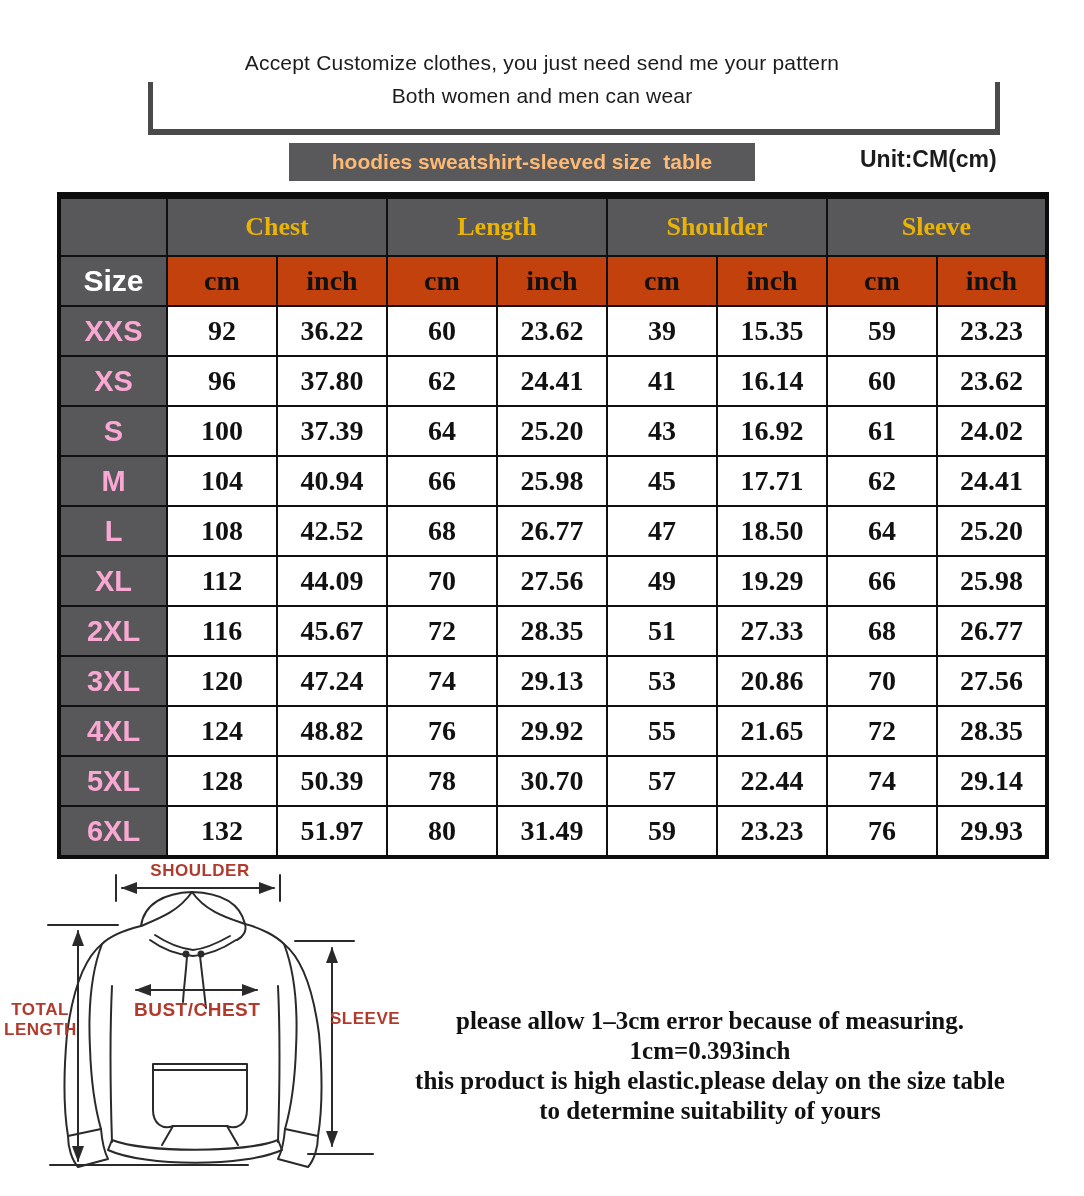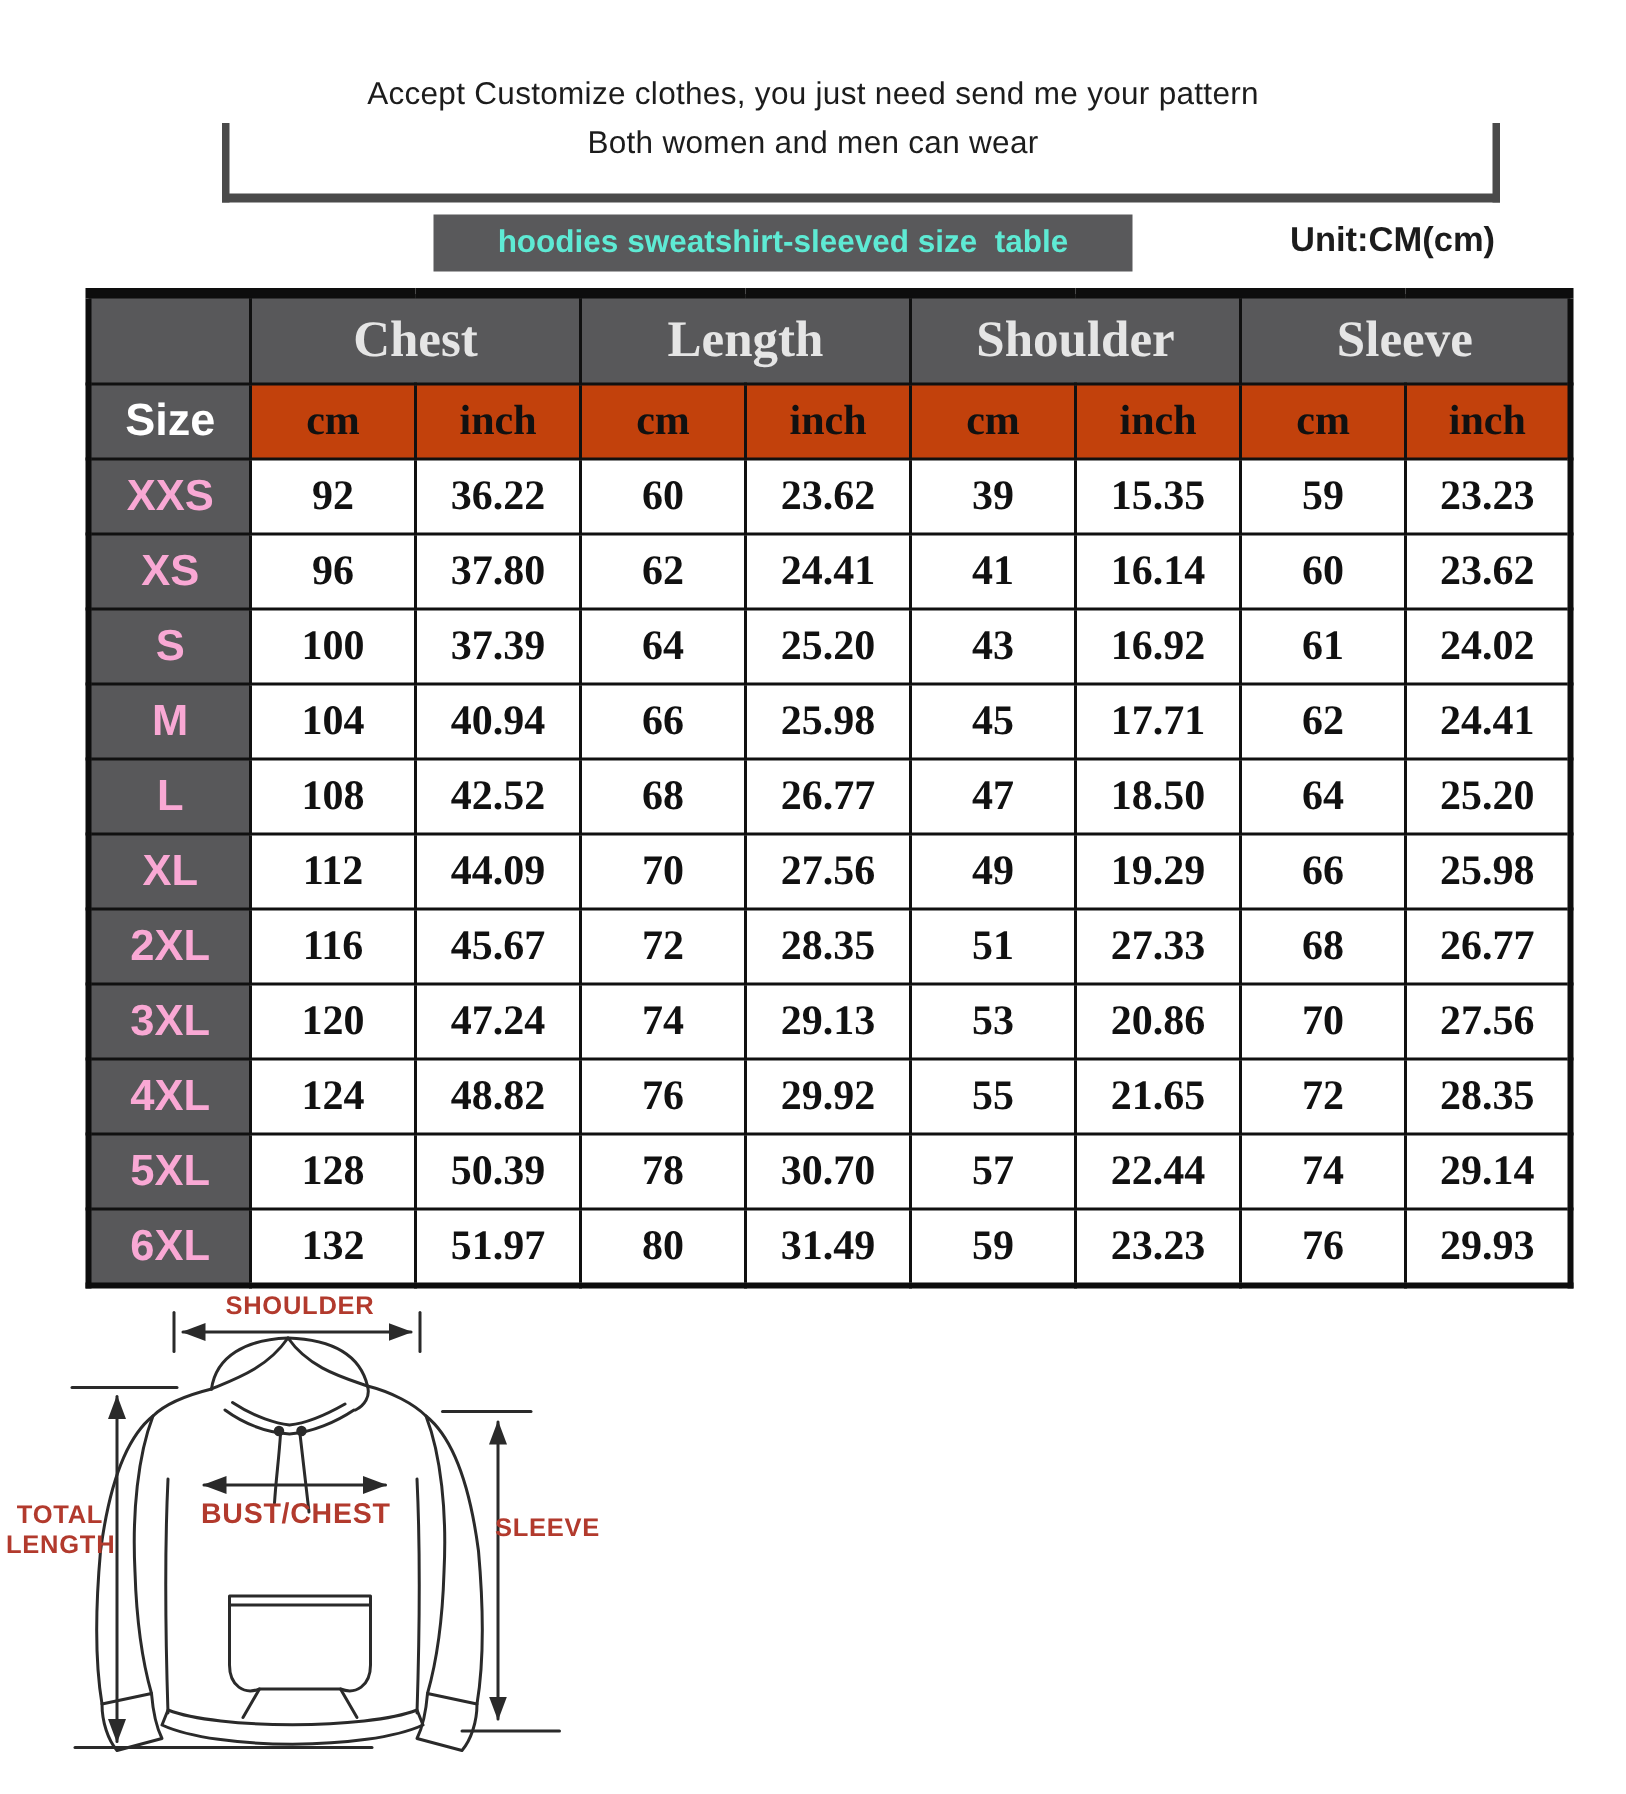--- a/index.html
+++ b/index.html
@@ -7,30 +7,30 @@
   .page{position:relative;width:1084px;height:1196px;background:#ffffff;overflow:hidden;}
 
   
   .banner-text{position:absolute;left:0;top:46px;width:100%;text-align:center;
     font-weight:normal;font-size:21px;line-height:33px;color:#1c1c1c;letter-spacing:.2px;}
   .banner-bracket{position:absolute;left:148px;top:82px;width:842px;height:47px;
     border-left:5px solid #4a4a4a;border-right:5px solid #4a4a4a;border-bottom:6px solid #4a4a4a;}
 
   
   .title-bar{position:absolute;left:289px;top:143px;width:466px;height:38px;background:#59595b;
-    color:#5eead4;font-weight:bold;font-size:21px;display:flex;align-items:center;justify-content:center;
+    color:#fdba74;font-weight:bold;font-size:21px;display:flex;align-items:center;justify-content:center;
     white-space:pre;}
   .unit-label{position:absolute;left:860px;top:146px;width:200px;font-weight:bold;font-size:23px;color:#1c1c1c;}
 
   
   table.size-table{position:absolute;left:57px;top:192px;width:991px;border-collapse:collapse;
     table-layout:fixed;border:4px solid #0d0d0d;border-top:7px solid #0d0d0d;}
   table.size-table th,table.size-table td{border:2px solid #101010;text-align:center;vertical-align:middle;padding:0;}
-  .group-row th{height:56px;background:#58585a;color:#e5e5e5;
-    font-family:"Liberation Serif","DejaVu Serif",serif;font-size:34px;font-weight:bold;}
+  .group-row th{height:56px;background:#58585a;color:#eab308;
+    font-family:"Liberation Serif","DejaVu Serif",serif;font-size:26px;font-weight:bold;}
   .corner-cell{background:#58585a;}
   .subhead-row th{height:48px;}
   .size-head{background:#58585a;color:#ffffff;font-family:"Liberation Sans",sans-serif;font-size:30px;font-weight:bold;}
   .sub-head{background:#c2410c;color:#111111;font-family:"Liberation Serif","DejaVu Serif",serif;font-size:28px;font-weight:bold;}
   .data-row th,.data-row td{height:48px;}
   .size-cell{background:#58585a;color:#f9a8d4;font-family:"Liberation Sans",sans-serif;font-size:29px;font-weight:bold;}
   .val-cell{background:#ffffff;color:#111111;font-family:"Liberation Serif","DejaVu Serif",serif;font-size:28px;font-weight:bold;}
 
   
   .diagram-svg{position:absolute;left:40px;top:858px;}
@@ -264,14 +264,20 @@
   </svg>
 
   <div class="diag-label lbl-shoulder">SHOULDER</div>
   <div class="diag-label lbl-total">
     <div>TOTAL</div>
     <div>LENGTH</div>
   </div>
   <div class="diag-label lbl-bust">BUST/CHEST</div>
   <div class="diag-label lbl-sleeve">SLEEVE</div>
 
+  <div class="notes">
+    <div>please allow 1–3cm error because of measuring.</div>
+    <div>1cm=0.393inch</div>
+    <div>this product is high elastic.please delay on the size table</div>
+    <div>to determine suitability of yours</div>
+  </div>
 
 </div>
 
 </body></html>

